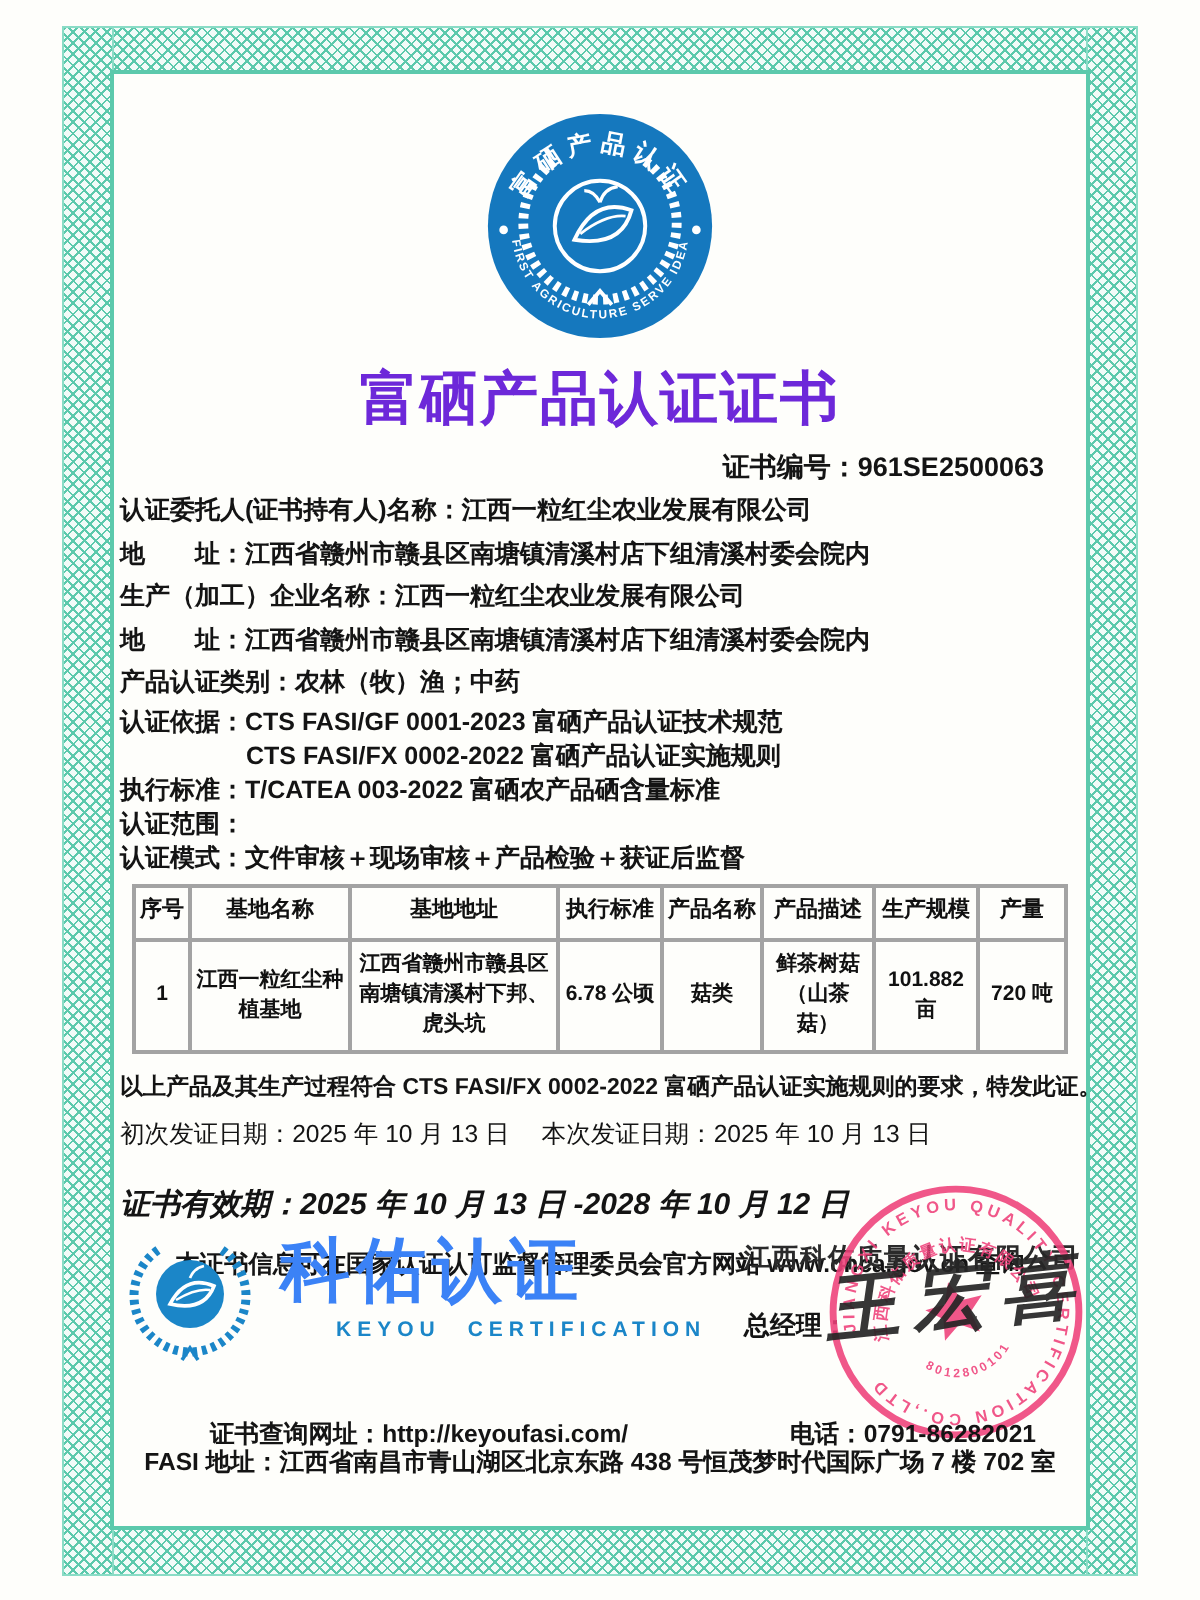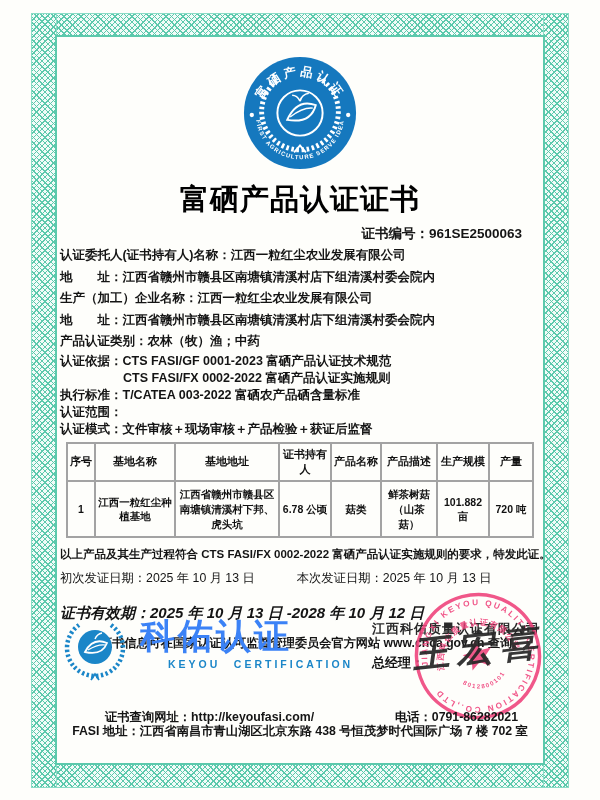--- a/index.html
+++ b/index.html
@@ -14,37 +14,37 @@
     border:1px solid #8adcc6;}
   .band.top{left:31px;right:31px;top:13px;height:22px;}
   .band.bottom{left:31px;right:31px;bottom:12px;height:23px;}
   .band.left{left:31px;top:13px;bottom:12px;width:24px;}
   .band.right{right:31px;top:13px;bottom:12px;width:24px;}
   .inner-frame{position:absolute;left:55px;right:55px;top:35px;bottom:35px;border:2px solid #5cc9ac;}
 
   .content{position:absolute;left:60px;right:60px;top:38px;}
 
   .badge{display:block;margin:16px auto 0 auto;}
-  .title{margin-top:8px;text-align:center;font-size:29px;font-weight:900;letter-spacing:1px;color:#000000;}
+  .title{margin-top:8px;text-align:center;font-size:29px;font-weight:900;letter-spacing:1px;color:#6d28d9;}
   .cert-no{margin-top:6px;text-align:right;padding-right:18px;font-size:13.5px;font-weight:bold;line-height:15px;}
 
   .fields{margin-top:4px;font-size:12.5px;font-weight:bold;}
   .f{line-height:21.5px;white-space:nowrap;}
   .f.g2{line-height:17px;}
   .f.indent{padding-left:63px;}
 
   table.scope{margin:4px 0 0 6px;border-collapse:collapse;table-layout:fixed;width:466px;
     font-size:10.5px;font-weight:bold;text-align:center;color:#111;}
   table.scope th,table.scope td{border:2px solid #a3a3a3;padding:3px 1px;line-height:1.4;overflow:hidden;}
   table.scope th{height:19px;font-size:11px;}
   table.scope td{height:48px;}
 
   .statement{margin-top:9px;font-size:11.5px;font-weight:bold;white-space:nowrap;}
   .dates{margin-top:8px;font-size:12.3px;font-weight:normal;display:flex;}
-  .dates .d2{margin-left:42px;}
+  .dates .d2{margin-left:16px;}
   .validity{margin-top:17px;font-size:15px;font-weight:bold;font-style:italic;}
   .query-note{margin-top:12px;text-align:center;font-size:12.2px;font-weight:bold;}
 
   .keyou-logo{position:absolute;left:58px;top:612px;display:flex;align-items:flex-start;}
   .logo-text{margin-left:8px;padding-top:6px;}
   .logo-cn{font-size:35px;font-weight:900;color:#3b82f6;letter-spacing:3px;line-height:1;}
   .logo-en{font-size:10.5px;font-weight:bold;color:#1b86c8;letter-spacing:3px;margin-top:5px;padding-left:28px;}
 
   .company{position:absolute;left:372px;top:620px;font-size:13px;font-weight:bold;color:#2a2a2a;letter-spacing:1px;}
   .role{position:absolute;left:372px;top:654px;font-size:13px;font-weight:bold;}
@@ -119,21 +119,21 @@
         <col style="width:50px">
           <col style="width:56px">
           <col style="width:52px">
           <col style="width:44px">
       </colgroup>
       <tbody>
           <tr>
         <th>序号</th>
         <th>基地名称</th>
         <th>基地地址</th>
-        <th>证书持有人</th>
+        <th>执行标准</th>
         <th>产品名称</th>
         <th>产品描述</th>
         <th>生产规模</th>
         <th>产量</th>
       </tr>
       <tr>
         <td>1</td>
         <td>江西一粒红尘种植基地</td>
         <td>江西省赣州市赣县区南塘镇清溪村下邦、虎头坑</td>
         <td>6.78 公顷</td>

